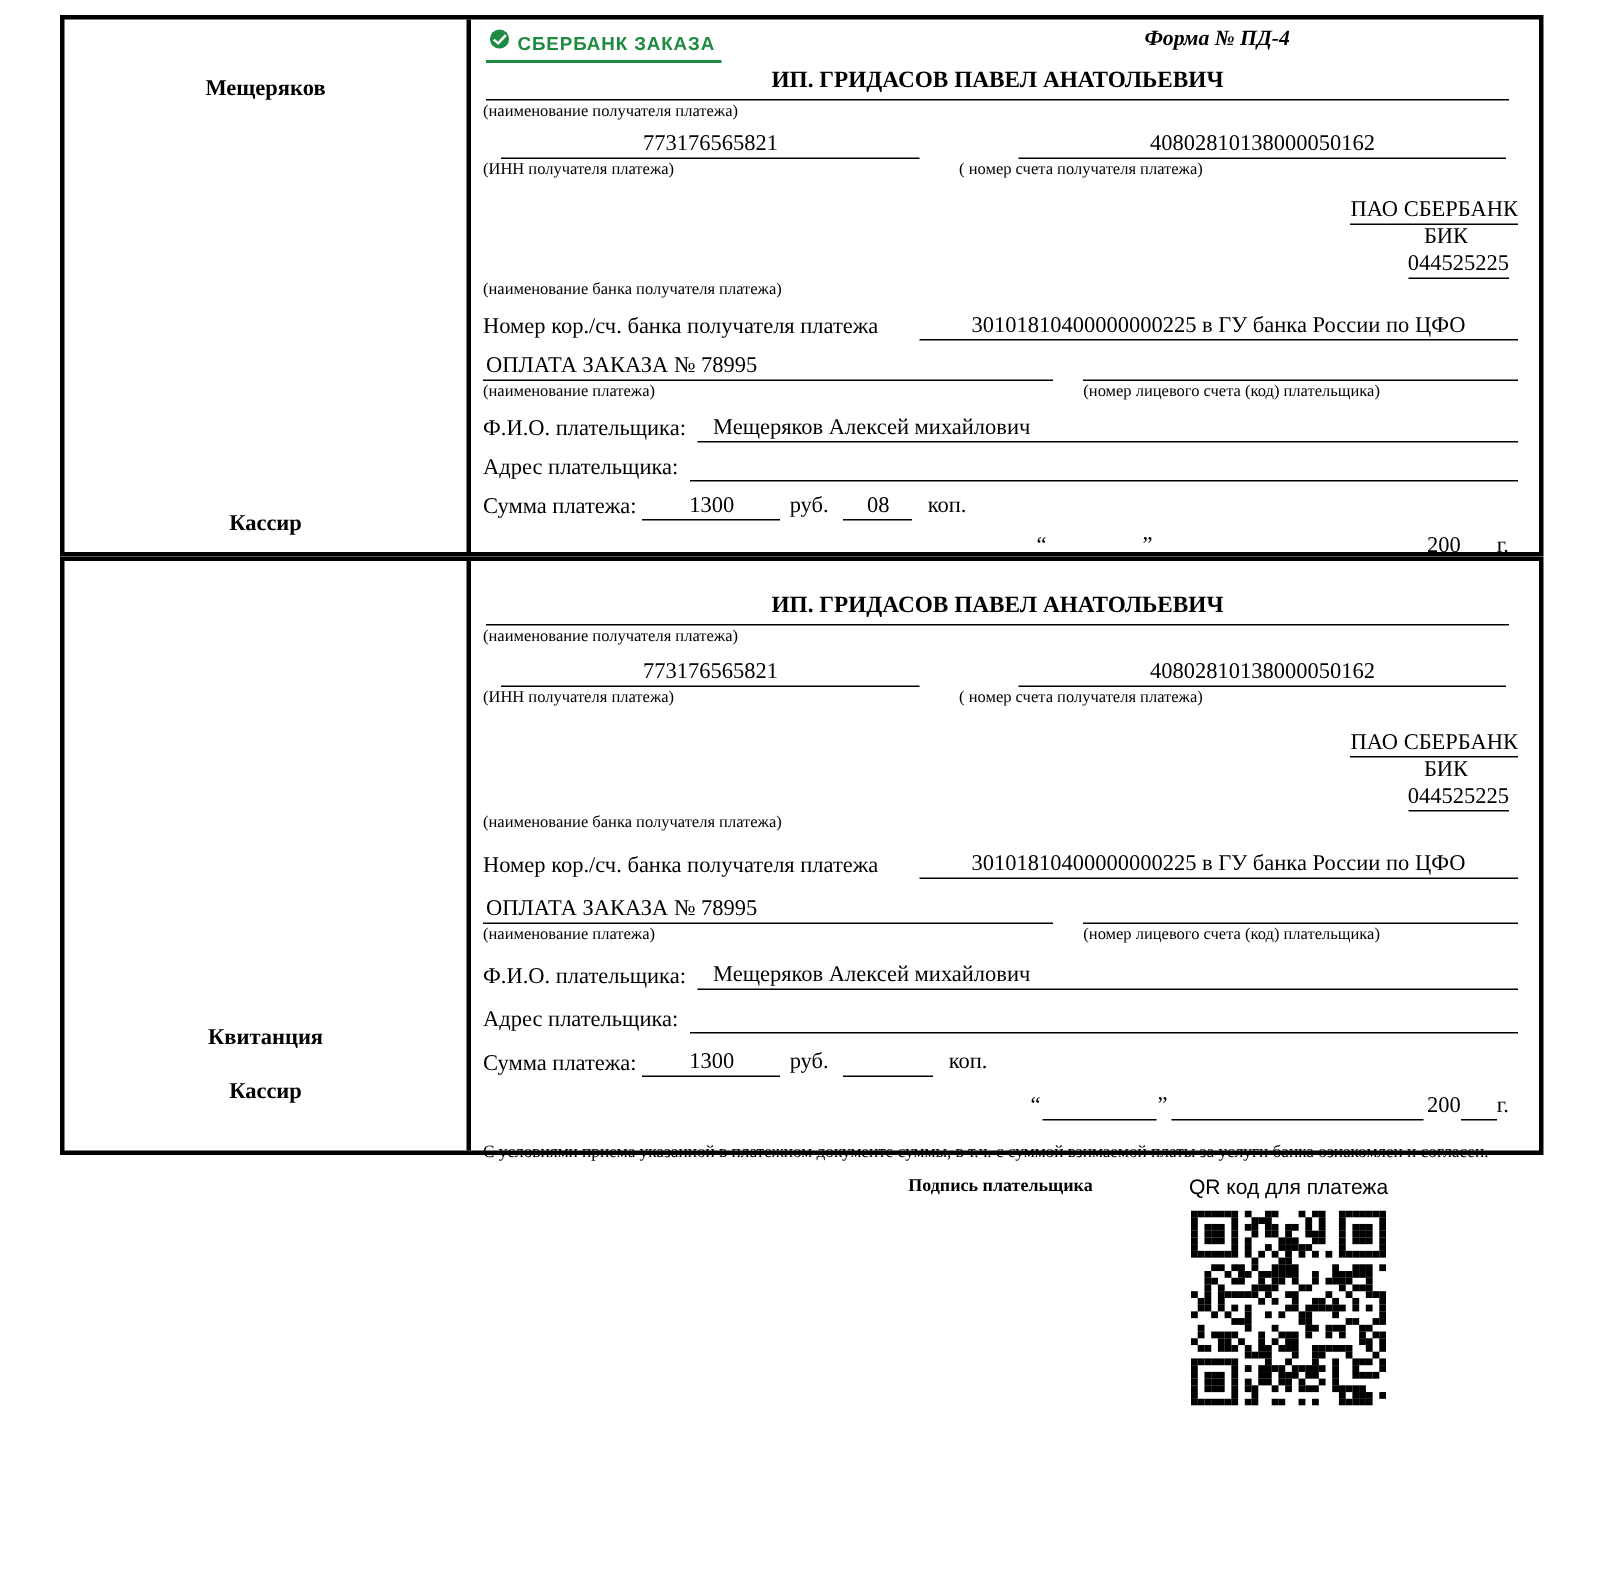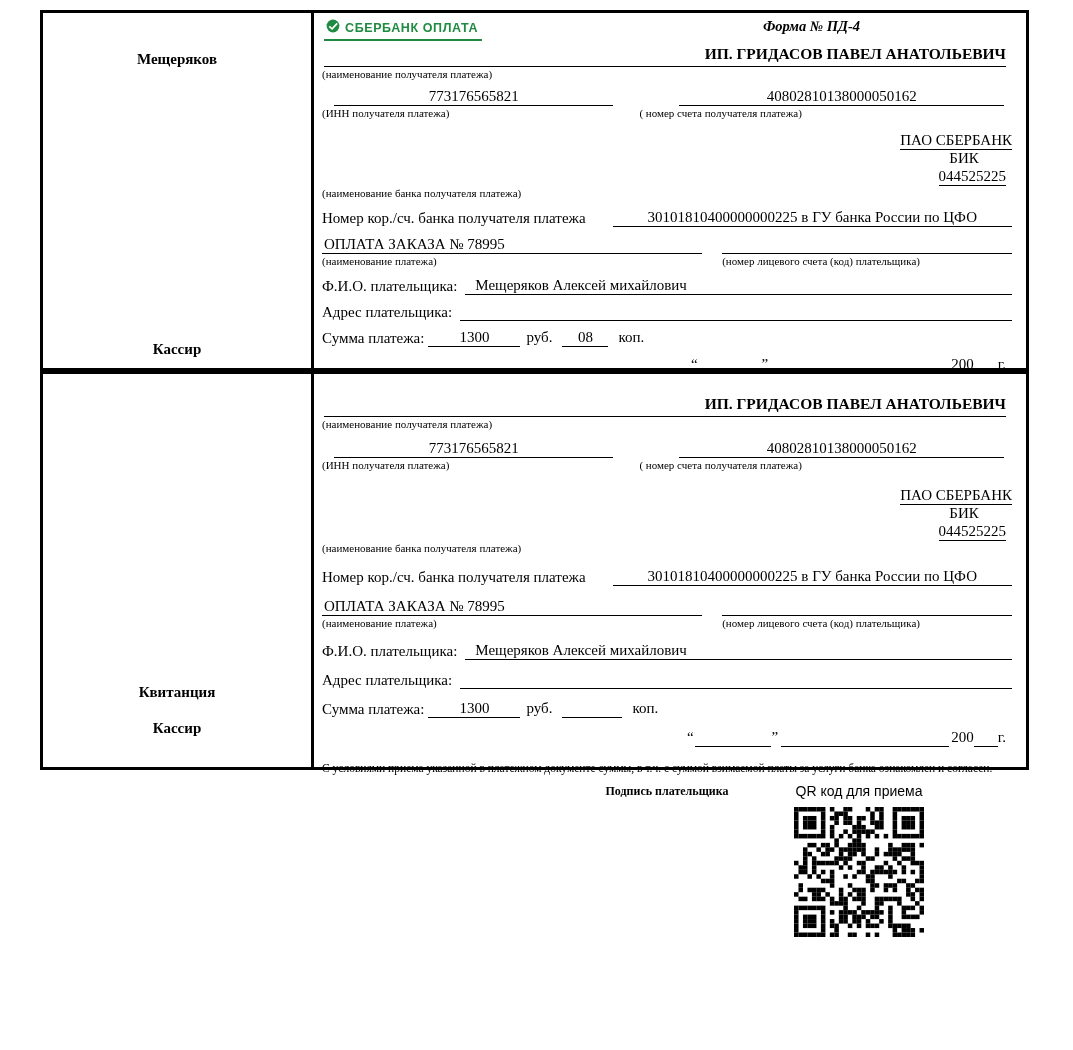--- a/index.html
+++ b/index.html
@@ -28,21 +28,21 @@
   .right-col { flex:1; padding:5px 14px 6px 8px; position:relative; font-size:15px; }
 
   
   .hdr { display:flex; justify-content:space-between; align-items:flex-start; height:26px; padding:0 2px; }
   .brand { display:flex; align-items:center; gap:5px; border-bottom:2px solid var(--green); padding:1px 4px 2px 2px; }
   .brand-text { color:var(--green); font-weight:bold; font-size:12.5px; letter-spacing:0.6px;
                 font-family:"Liberation Sans","DejaVu Sans",sans-serif; }
   .form-number { font-weight:bold; font-style:italic; font-size:14.5px; padding-right:150px; }
 
   .r-name {
-    text-align:right; font-weight:bold; font-size:15.5px;
+    text-align:center; font-weight:bold; font-size:15.5px;
     border-bottom:1.4px solid #000; margin:1px 6px 0 2px; padding-bottom:3px;
   }
   #box-receipt .r-name { margin-top:16px; }
 
   .cap { font-size:11px; text-align:left; line-height:1.25; }
   .cap-row { margin-top:1px; }
 
   .u { border-bottom:1.2px solid #000; min-height:18px; display:block; }
   .u.center { text-align:center; }
 
@@ -122,21 +122,21 @@
   <div class="right-col">
 
     <div class="hdr">
       <div class="brand">
         <span>
           <svg width="14" height="14" viewBox="0 0 14 14">
             <circle cx="7" cy="7" r="6.4" fill="#1f8a42"></circle>
             <path d="M3.2 7.4 L6.1 9.9 L11.2 4.4" stroke="#fff" stroke-width="1.7" fill="none"></path>
           </svg>
         </span>
-        <span class="brand-text">СБЕРБАНК ОПЛАТА</span>
+        <span class="brand-text">СБЕРБАНК ЗАКАЗА</span>
       </div>
       <div class="form-number">Форма № ПД-4</div>
     </div>
 
     <div class="r-name">ИП. ГРИДАСОВ ПАВЕЛ АНАТОЛЬЕВИЧ</div>
     <div class="cap cap-row">(наименование получателя платежа)</div>
 
     <div class="pair">
       <div class="pL">
           <span class="u center">773176565821</span>
@@ -281,21 +281,21 @@
 
     <div class="agree-wrap">
       <div class="agreement">С условиями приема указанной в платежном документе суммы, в т.ч. с суммой взимаемой платы за услуги банка ознакомлен и согласен.</div>
       <div class="sig-line"><span class="sig">Подпись плательщика</span></div>
     </div>
 
   </div>
 </div>
 
 <div class="qr-block">
-  <div class="qr-label">QR код для приема</div>
+  <div class="qr-label">QR код для платежа</div>
   <div class="qr-svg-box">
     <svg id="qr-svg" width="130" height="130" viewBox="0 0 130 130" xmlns="http://www.w3.org/2000/svg">
         <rect x="0.00" y="0.00" width="4.53" height="4.53"></rect>
         <rect x="4.48" y="0.00" width="4.53" height="4.53"></rect>
         <rect x="8.97" y="0.00" width="4.53" height="4.53"></rect>
         <rect x="13.45" y="0.00" width="4.53" height="4.53"></rect>
         <rect x="17.93" y="0.00" width="4.53" height="4.53"></rect>
         <rect x="22.41" y="0.00" width="4.53" height="4.53"></rect>
         <rect x="26.90" y="0.00" width="4.53" height="4.53"></rect>
         <rect x="35.86" y="0.00" width="4.53" height="4.53"></rect>

